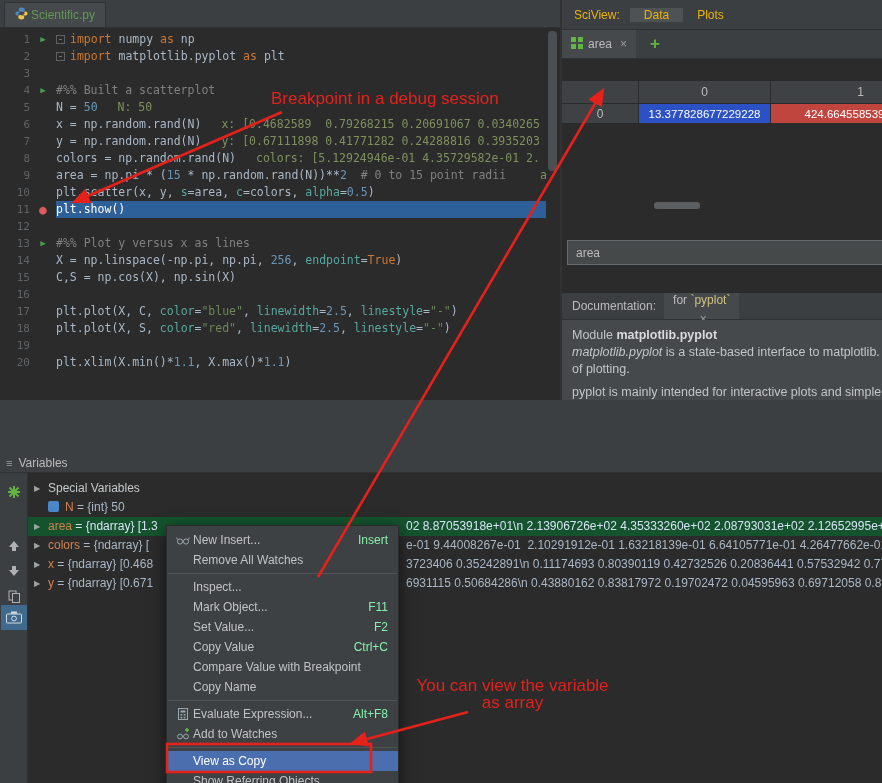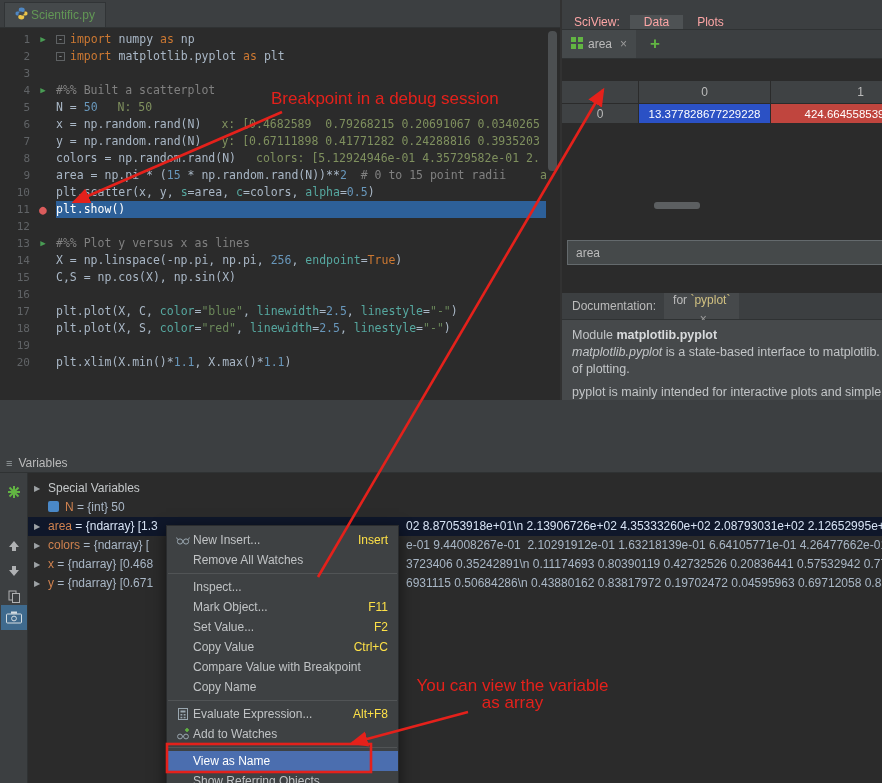--- a/index.html
+++ b/index.html
@@ -23,21 +23,21 @@
 .exec .code span{color:#ffffff;}
 .kw{color:#cc7832;} .pl{color:#a9b7c6;} .num{color:#6897bb;} .str{color:#6a8759;} .cm{color:#808080;} .kwarg{color:#56a8a0;}
 .hint{color:#7f905e;margin-left:20px;}
 .fold{display:inline-block;width:9px;height:9px;line-height:7px;font-size:9px;text-align:center;border:1px solid #5e6163;color:#9da2a5;margin-right:5px;vertical-align:1px;}
 .editor-scrollbar{position:absolute;top:28px;right:0;width:14px;bottom:0;background:#2b2b2b;}
 .editor-scrollbar .thumb{position:absolute;left:2px;top:3px;width:9px;height:140px;background:#4c4f51;border-radius:4px;}
 .pane-divider{position:absolute;left:560px;top:0;width:2px;height:400px;background:#323232;}
 
 
 .right-pane{position:absolute;left:562px;top:0;width:320px;height:400px;background:#2b2b2b;overflow:hidden;}
-.sv-header{height:30px;background:#3c3f41;border-bottom:1px solid #2f3233;display:flex;align-items:flex-end;font-size:12px;color:#fca5a5;}
+.sv-header{height:30px;background:#3c3f41;border-bottom:1px solid #2f3233;display:flex;align-items:center;font-size:12px;color:#eab308;}
 .sv-title{display:flex;align-items:center;padding:0 10px 0 12px;}
 .sv-tab{display:flex;align-items:center;padding:0 14px;}
 .sv-tab.active{background:#4e5254;}
 .area-tabbar{height:29px;background:#3c3f41;border-bottom:1px solid #2f3233;display:flex;align-items:center;}
 .area-tab{height:28px;display:flex;align-items:center;gap:5px;padding:0 9px;background:#45494b;font-size:12px;color:#bbbbbb;}
 .tab-close{color:#9b9b9b;font-size:12px;margin-left:3px;}
 .plus-btn{color:#62b543;font-size:17px;font-weight:bold;margin-left:14px;}
 .data-area{position:absolute;left:0;top:60px;right:0;height:233px;background:#2b2b2b;}
 .dtable{position:absolute;top:21px;left:0;right:0;font-size:12px;color:#bbbbbb;}
 .trow{display:flex;height:20px;}
@@ -59,36 +59,36 @@
 .doc-content b{color:#d8dadc;}
 
 
 .vars-header{position:absolute;left:0;top:453px;right:0;height:20px;background:#3c3f41;border-bottom:1px solid #2f3233;display:flex;align-items:center;gap:6px;font-size:12px;color:#bbbbbb;padding-left:6px;}
 .vh-icon{color:#9aa0a3;font-size:11px;}
 .debug-strip{position:absolute;left:0;top:473px;width:28px;height:310px;background:#3c3f41;border-right:1px solid #2f3233;}
 .strip-icon{position:absolute;left:0;width:28px;height:22px;display:flex;align-items:center;justify-content:center;}
 .strip-tile{position:absolute;left:1px;top:132px;width:26px;height:25px;background:#3f6a8d;display:flex;align-items:center;justify-content:center;}
 .vars-tree{position:absolute;left:28px;top:473px;right:0;bottom:0;background:#2b2b2b;padding-top:6px;font-size:12px;overflow:hidden;}
 .vrow{position:relative;height:19px;line-height:19px;white-space:pre;overflow:hidden;padding-left:6px;color:#bbbbbb;}
-.vrow.selected{background:#0f172a;}
+.vrow.selected{background:#14532d;}
 .vchev{display:inline-block;width:14px;color:#9da2a5;font-size:8px;vertical-align:1px;}
 .vicon{display:inline-block;width:11px;height:11px;background:#4a88c7;border-radius:2px;margin-right:6px;vertical-align:-1px;}
 .vname{color:#d0824f;}
 .vval{color:#a9b7c6;}
 .vlabel{color:#c5c8ca;}
 .vright{position:absolute;left:378px;top:0;color:#a9b7c6;}
 .vrow.selected .vright,.vrow.selected .vval{color:#d7e3f4;}
 
 
 .context-menu{position:absolute;left:166px;top:525px;width:233px;background:#3e4143;border:1px solid #2a2c2e;box-shadow:0 4px 14px rgba(0,0,0,0.55);padding:4px 0;z-index:60;font-size:12px;}
 .mitem{display:flex;align-items:center;height:20px;padding:0 10px 0 6px;color:#c0c3c5;}
 .mitem.selected{background:#4b6eaf;color:#ffffff;}
 .mi-icon{width:20px;flex:none;display:flex;align-items:center;justify-content:center;}
 .mi-label{flex:1;}
-.mi-short{color:#fde047;}
+.mi-short{color:#86efac;}
 .msep{height:1px;background:#515456;margin:3px 1px;}
 
 
 .annotations{position:absolute;left:0;top:0;z-index:120;pointer-events:none;}
 .annot-note{position:absolute;z-index:121;color:#e4211b;font-weight:normal;font-size:17px;pointer-events:none;}
 #note1{left:271px;top:89px;}
 #note2{left:410px;top:677px;width:205px;text-align:center;line-height:17px;}
 </style>
 </head>
 <body>
@@ -303,21 +303,21 @@
             <line x1="6.4" y1="9.5" x2="7.6" y2="9.5" stroke="#9aa7b0"></line>
             <line x1="9" y1="3" x2="13" y2="3" stroke="#62b543" stroke-width="1.6"></line>
             <line x1="11" y1="1" x2="11" y2="5" stroke="#62b543" stroke-width="1.6"></line>
           </svg>
         </span>
         <span class="mi-label">Add to Watches</span>
       </div>
       <div class="msep"></div>
       <div class="mitem selected">
         <span class="mi-icon"></span>
-        <span class="mi-label">View as Name</span>
+        <span class="mi-label">View as Copy</span>
       </div>
       <div class="mitem">
         <span class="mi-icon"></span>
         <span class="mi-label">Show Referring Objects...</span>
       </div>
     </div>
 
   <svg class="annotations" width="882" height="783">
     <defs>
       <marker id="ah" markerWidth="9" markerHeight="8" refX="6" refY="3" orient="auto">

